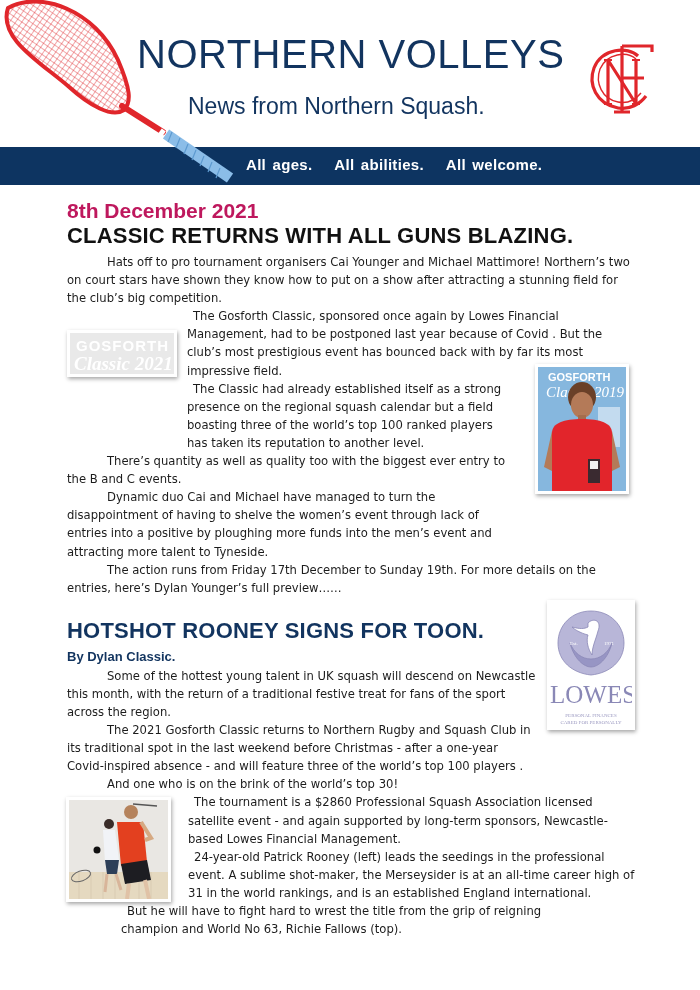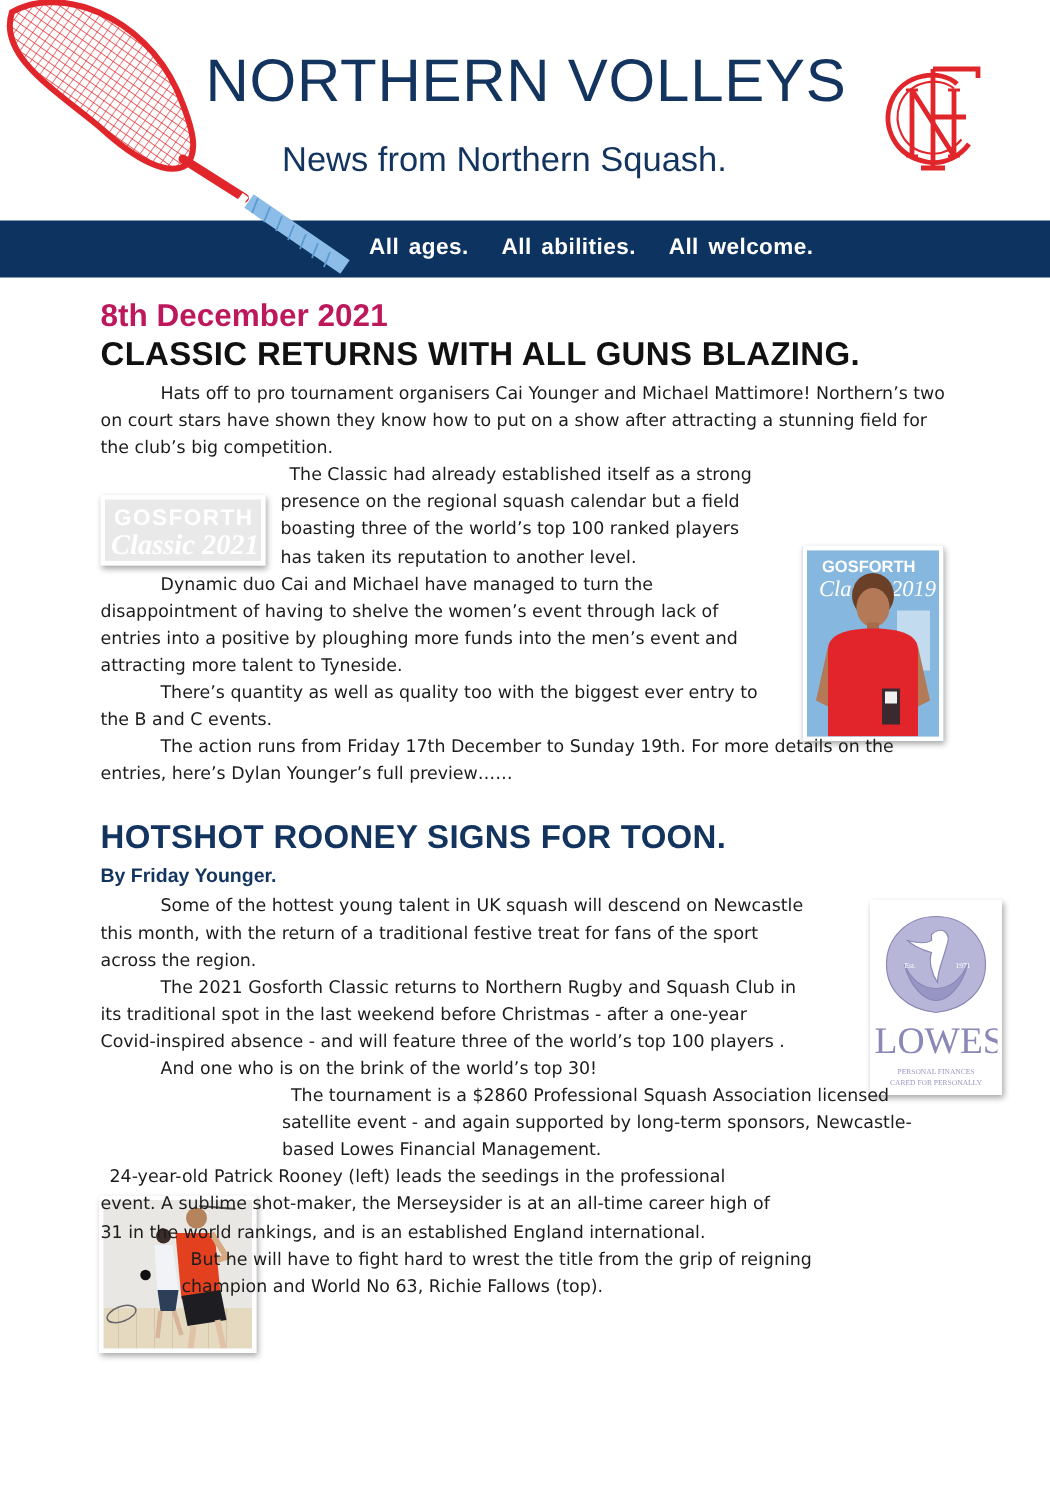--- a/index.html
+++ b/index.html
@@ -21,21 +21,21 @@
   .byline { font-family: "Liberation Sans", sans-serif; font-weight: bold; font-size: 13px; color: #12345f; margin: 2px 0 0 0; line-height: 20px; }
   p.body { margin: 0; font-family: "DejaVu Sans", sans-serif; font-size: 11.6px; line-height: 18.1px; color: #1c1c1c; }
   p.indent { text-indent: 40px; }
   p.smallindent { text-indent: 6px; }
 
   .photo { position: absolute; background: #f4f4f4; box-shadow: 1px 2px 4px rgba(0,0,0,0.35); border: 3px solid #ffffff; box-sizing: border-box; overflow: hidden; }
   .gos-logo { left: 67px; top: 330px; width: 110px; height: 47px; background: #e9e9e9; }
   .gos-logo .t1 { position: absolute; left: 6px; top: 4px; font-family: "Liberation Sans", sans-serif; font-weight: bold; font-size: 15px; color: #ffffff; letter-spacing: 1px; }
   .gos-logo .t2 { position: absolute; left: 4px; top: 20px; font-family: "Liberation Serif", serif; font-style: italic; font-weight: bold; font-size: 19px; color: #ffffff; }
   .player1 { left: 535px; top: 364px; width: 94px; height: 130px; background: #7fb2dc; }
-  .lowes { left: 547px; top: 600px; width: 88px; height: 130px; background: #ffffff; margin-left: 33px; }
+  .lowes { left: 547px; top: 600px; width: 88px; height: 130px; background: #ffffff; }
   .lowes .word { position: absolute; left: 0; width: 82px; top: 78px; text-align: center; font-family: "Liberation Serif", serif; font-size: 25px; color: #8a88b6; letter-spacing: 0px; }
   .lowes .small { position: absolute; left: 0; width: 82px; text-align: center; font-family: "Liberation Serif", serif; font-size: 5px; color: #9a98c0; }
   .squash { left: 66px; top: 797px; width: 105px; height: 105px; background: #e7e5e2; }
 </style>
 </head>
 <body>
 
 <div class="masthead">
   <div class="band"></div>
 
@@ -132,29 +132,30 @@
     <path d="M72,22 L82,38 L76,40" stroke="#d6a982" stroke-width="4" fill="none"></path>
     <path d="M64,4 L88,6" stroke="#555" stroke-width="1.5"></path>
   </svg>
 </div>
 
 <div class="content">
   <div>
     <div class="date">8th December 2021</div>
     <div class="h1">CLASSIC RETURNS WITH ALL GUNS BLAZING.</div>
     <p class="body indent" style="width:570px;">Hats off to pro tournament organisers Cai Younger and Michael Mattimore! Northern’s two on court stars have shown they know how to put on a show after attracting a stunning field for the club’s big competition.</p>
+    <p class="body" style="margin-left:120px; width:450px; text-indent:6px;"><span>The Gosforth Classic, sponsored once again by Lowes Financial Management, had to be postponed last year because of Covid . But the club’s most prestigious event has bounced back with by far its most impressive field.</span></p>
     <p class="body" style="margin-left:120px; width:320px; text-indent:6px;">The Classic had already established itself as a strong presence on the regional squash calendar but a field boasting three of the world’s top 100 ranked players has taken its reputation to another level.</p>
+    <p class="body indent" style="width:445px;">There’s quantity as well as quality too with the biggest ever entry to the B and C events.</p>
     <p class="body indent" style="width:445px;">Dynamic duo Cai and Michael have managed to turn the disappointment of having to shelve the women’s event through lack of entries into a positive by ploughing more funds into the men’s event and attracting more talent to Tyneside.</p>
-    <p class="body indent" style="width:445px;">There’s quantity as well as quality too with the biggest ever entry to the B and C events.</p>
     <p class="body indent" style="width:570px;">The action runs from Friday 17th December to Sunday 19th. For more details on the entries, here’s Dylan Younger’s full preview……</p>
   </div>
 
   <div style="margin-top:20px;">
     <div class="h2">HOTSHOT ROONEY SIGNS FOR TOON.</div>
-    <div class="byline">By Friday Younger.</div>
+    <div class="byline">By Dylan Classic.</div>
     <p class="body indent" style="width:470px;">Some of the hottest young talent in UK squash will descend on Newcastle this month, with the return of a traditional festive treat for fans of the sport across the region.</p>
     <p class="body indent" style="width:470px;">The 2021 Gosforth Classic returns to Northern Rugby and Squash Club in its traditional spot in the last weekend before Christmas - after a one-year Covid-inspired absence - and will feature three of the world’s top 100 players .</p>
     <p class="body indent" style="width:470px;">And one who is on the brink of the world’s top 30!</p>
     <p class="body smallindent" style="margin-left:121px; width:452px;">The tournament is a $2860 Professional Squash Association licensed satellite event - and again supported by long-term sponsors, Newcastle-based Lowes Financial Management.</p>
-    <p class="body smallindent" style="width:452px;">24-year-old Patrick Rooney (left) leads the seedings in the professional event. A sublime shot-maker, the Merseysider is at an all-time career high of 31 in the world rankings, and is an established England international.</p>
+    <p class="body smallindent" style="margin-left:121px; width:452px;">24-year-old Patrick Rooney (left) leads the seedings in the professional event. A sublime shot-maker, the Merseysider is at an all-time career high of 31 in the world rankings, and is an established England international.</p>
     <p class="body smallindent" style="margin-left:54px; width:452px;">But he will have to fight hard to wrest the title from the grip of reigning champion and World No 63, Richie Fallows (top).</p>
   </div>
 </div>
 
 </body></html>

